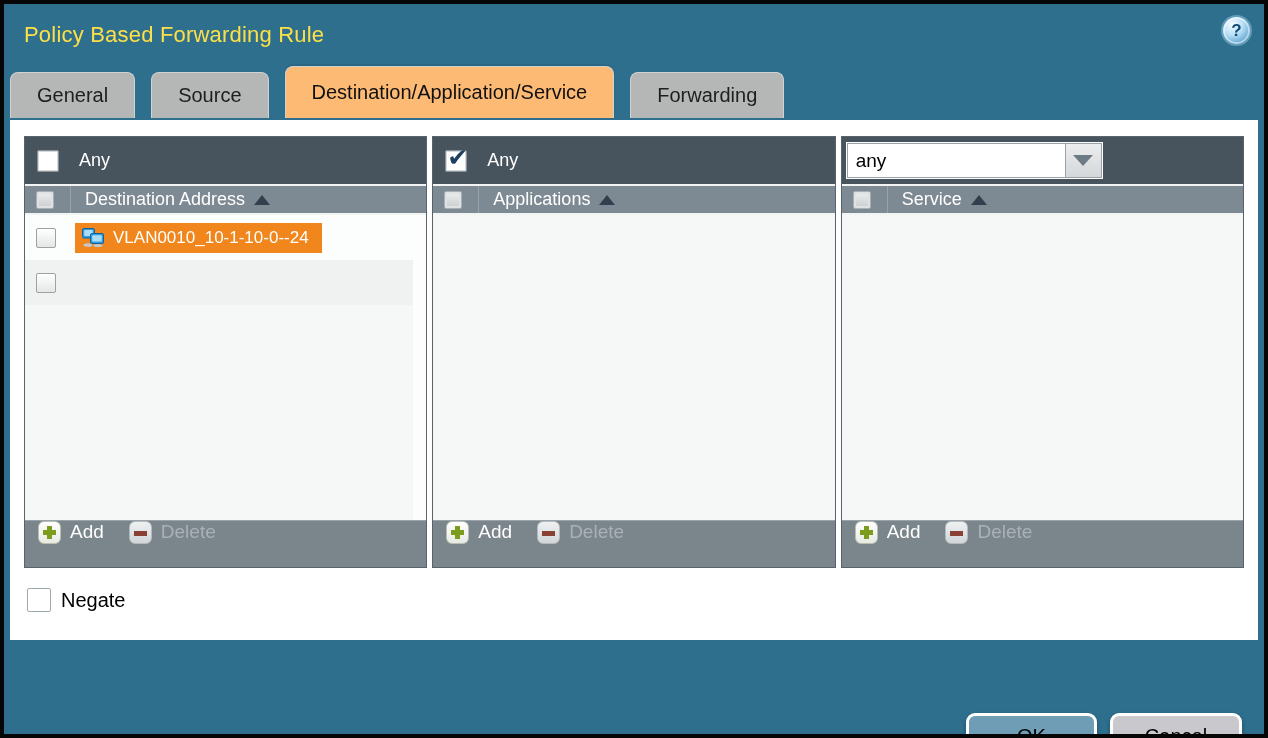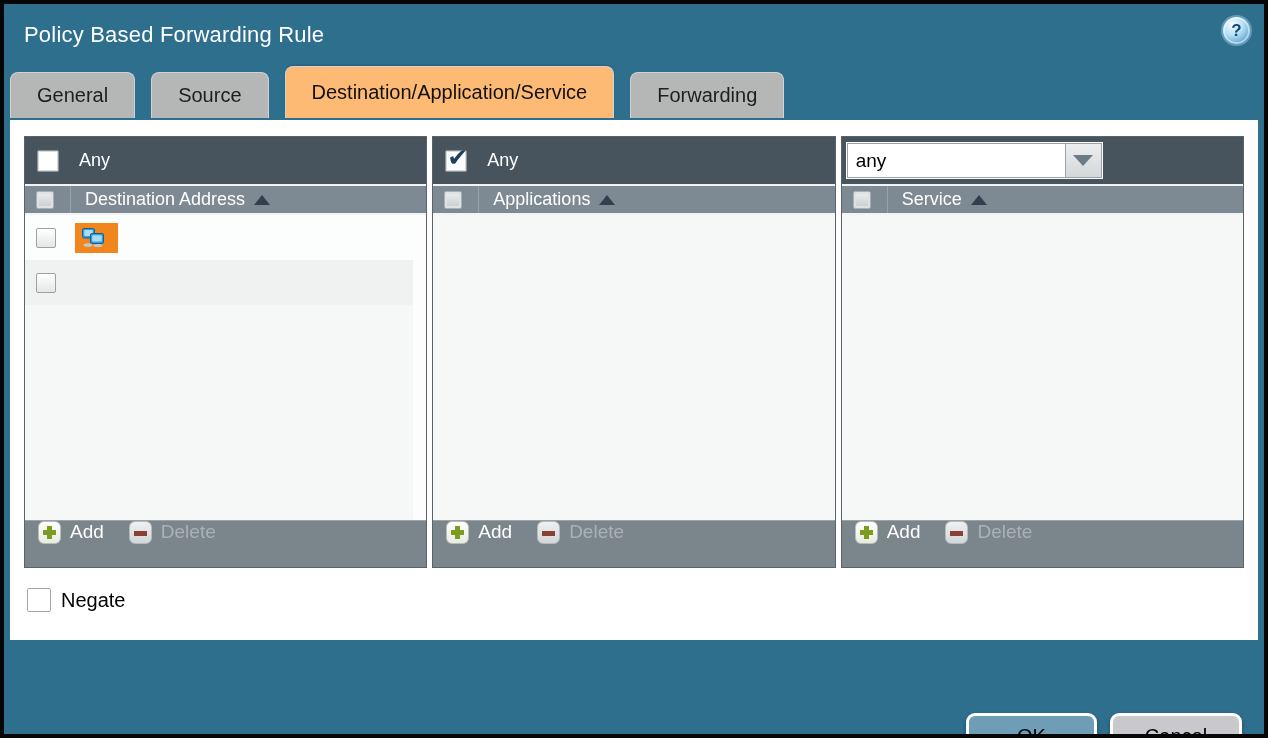--- a/index.html
+++ b/index.html
@@ -9,21 +9,21 @@
   .dialog {
     width:1268px; height:738px;
     border:4px solid #060606;
     background:#2e6f8e;
     position:relative;
     overflow:hidden;
   }
 
   
   .titlebar { height:62px; display:flex; align-items:center; padding-left:20px; position:relative; }
-  .titlebar .title { color:#ffffff; font-size:22px; font-weight:400; letter-spacing:.2px; }
+  .titlebar .title { color:#fde047; font-size:22px; font-weight:400; letter-spacing:.2px; }
   .help-icon {
     position:absolute; right:14px; top:13px;
     width:27px; height:27px; border-radius:50%;
     background:radial-gradient(circle at 35% 28%, #f4fbff 0%, #b8e0f6 40%, #5da3cf 78%, #2f6f97 100%);
     box-shadow:0 0 0 2px rgba(160,210,240,.45), inset 0 0 0 2px rgba(255,255,255,.5);
     color:#0d4a74; font-weight:bold; font-size:17px;
     display:flex; align-items:center; justify-content:center;
     cursor:pointer;
   }
 
@@ -177,20 +177,21 @@
             <span class="cb cb-row"></span>
             <span class="addr-pill">
               <svg width="24" height="19" viewBox="0 0 24 19">
                 <rect x="1.5" y="0.5" width="12" height="9.5" rx="1.5" fill="#2f9fe0" stroke="#14629c"></rect>
                 <rect x="3.2" y="2" width="8.6" height="6" rx="1" fill="#aadcf8"></rect>
                 <ellipse cx="7" cy="17" rx="4.5" ry="1.8" fill="#c3c9cd"></ellipse>
                 <rect x="9.5" y="5.5" width="13" height="10" rx="1.5" fill="#2f9fe0" stroke="#14629c"></rect>
                 <rect x="11.2" y="7.2" width="9.6" height="6.3" rx="1" fill="#aadcf8"></rect>
                 <ellipse cx="17" cy="17.5" rx="4.5" ry="1.5" fill="#c3c9cd"></ellipse>
               </svg>
+              <span>VLAN0010_10-1-10-0--24</span>
             </span>
           </div>
           <div class="row">
             <span class="cb cb-row"></span>
           </div>
         </div>
         <div class="colfooter">
           <span class="icon-btn add-icon"></span>
           <span class="add-label">Add</span>
           <span class="icon-btn del-icon"></span>

